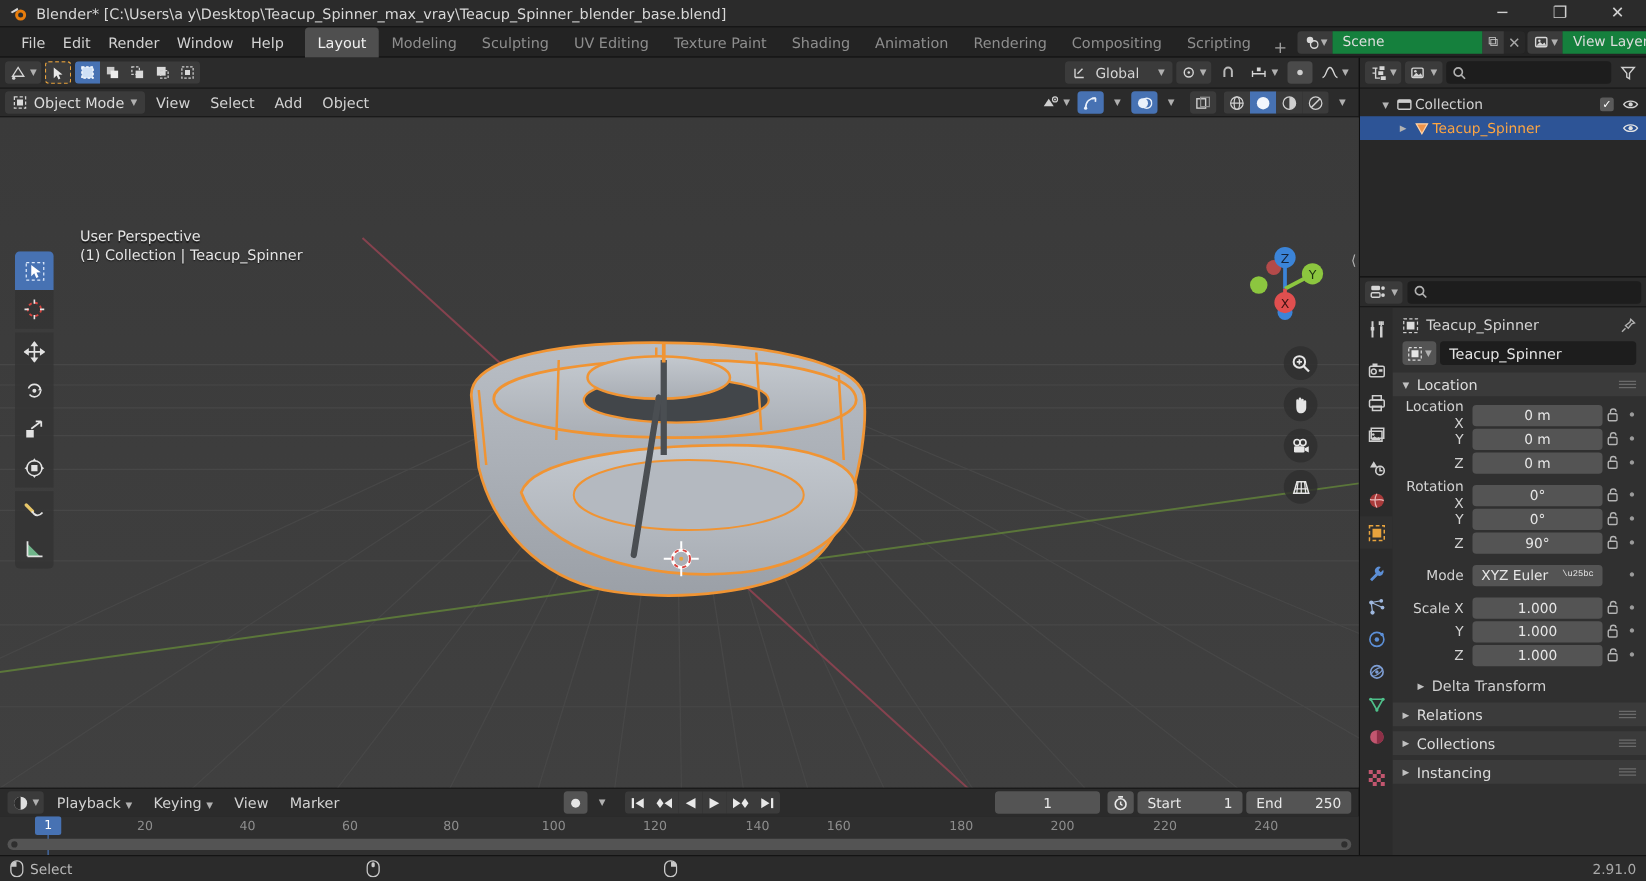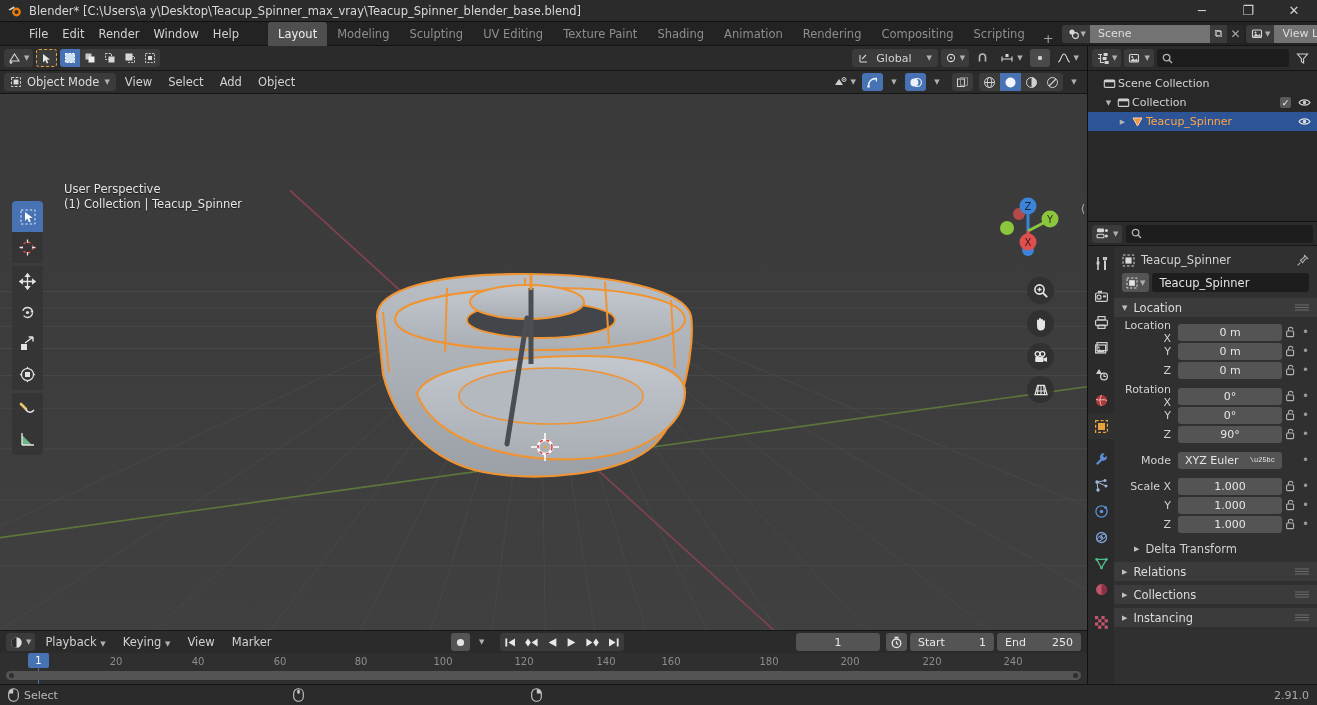--- a/index.html
+++ b/index.html
@@ -9,33 +9,33 @@
   
   .titlebar { height:22px; background:#2b2b2b; display:flex; align-items:center;
               border-bottom:1px solid #101010; }
   .titlebar .bl-logo { width:16px; height:16px; margin:0 6px 0 7px; }
   .titlebar .ttl { font-size:11.5px; color:#d8d8d8; white-space:nowrap; }
   .wbtns { margin-left:auto; display:flex; height:100%; }
   .wbtn { width:46px; display:flex; align-items:center; justify-content:center; color:#d0d0d0; font-size:13px; }
 
   
   .topbar { height:24px; background:#232323; display:flex; align-items:center;
-            padding-left:12px; border-bottom:1px solid #141414; position:relative; }
+            padding-left:0; border-bottom:1px solid #141414; position:relative; }
   .topbar .logo { width:17px; height:17px; margin:0 7px 0 3px; }
   .menu { padding:3px 7px; font-size:11.5px; color:#d2d2d2; border-radius:3px; white-space:nowrap;}
-  .wstabs { display:flex; align-items:flex-end; height:24px; margin-left:22px;text-align:center; }
+  .wstabs { display:flex; align-items:flex-end; height:24px; margin-left:10px;text-align:center; }
   .wstab { padding:5px 10px 5px 10px; font-size:11.5px; color:#8e8e8e; height:24px;
            display:flex; align-items:center; white-space:nowrap; }
   .wstab.active { background:#4f4f4f; color:#efefef; border-radius:3px 3px 0 0; }
   .wsplus { color:#a0a0a0; padding:0 8px; font-size:13px; }
   .topright { margin-left:auto; display:flex; align-items:center; padding-right:3px; gap:2px; }
   .idblock { display:flex; align-items:center; background:#282828; border-radius:3px; height:18px; }
   .idicon { display:flex; align-items:center; gap:2px; padding:0 4px 0 5px; background:#3b3b3b;
             height:18px; border-radius:3px 0 0 3px; }
-  .idname { background:#737373; height:18px; display:flex; align-items:center; padding:0 8px;
+  .idname { background:#15803d; height:18px; display:flex; align-items:center; padding:0 8px;
             min-width:120px; font-size:11px; color:#dedede; }
   .idbtn { width:17px; height:18px; display:flex; align-items:center; justify-content:center;
            background:#3b3b3b; color:#cfcfcf; font-size:11px; }
   .idx { width:17px; height:18px; display:flex; align-items:center; justify-content:center;
          color:#a8a8a8; font-size:12px; }
 
   
   .main { display:flex; height:calc(705px - 22px - 24px - 21px); }
   .leftcol { width:1087px; display:flex; flex-direction:column; }
   .rightcol { width:230px; display:flex; flex-direction:column; background:#1d1d1d;
@@ -726,30 +726,20 @@
         <span></span>
       </div>
       <div class="hbtn flat">
         <svg width="13" height="13" viewBox="0 0 13 13">
             <path d="M1.5 2 H11.5 L7.6 6.6 V11 L5.4 9.6 V6.6 Z" fill="none" stroke="#cfcfcf" stroke-width="1.1"></path>
           </svg>
       </div>
     </div>
 
     <div class="outliner">
-      <div class="orow">
-        <span class="otri"></span>
-        <span class="oicon">
-          <svg width="13" height="13" viewBox="0 0 13 13">
-              <rect x="1.3" y="3" width="10.4" height="7.4" rx="1" fill="none" stroke="#cfcfcf" stroke-width="1.1"></rect>
-              <rect x="1.3" y="3" width="10.4" height="2.3" fill="#cfcfcf"></rect>
-            </svg>
-        </span>
-        <span class="oname">Scene Collection</span>
-      </div>
       <div class="orow" style="padding-left:14px;">
         <span class="otri">▼</span>
         <span class="oicon">
           <svg width="13" height="13" viewBox="0 0 13 13">
               <rect x="1.3" y="3" width="10.4" height="7.4" rx="1" fill="none" stroke="#cfcfcf" stroke-width="1.1"></rect>
               <rect x="1.3" y="3" width="10.4" height="2.3" fill="#cfcfcf"></rect>
             </svg>
         </span>
         <span class="oname">Collection</span>
         <span class="oeye">

